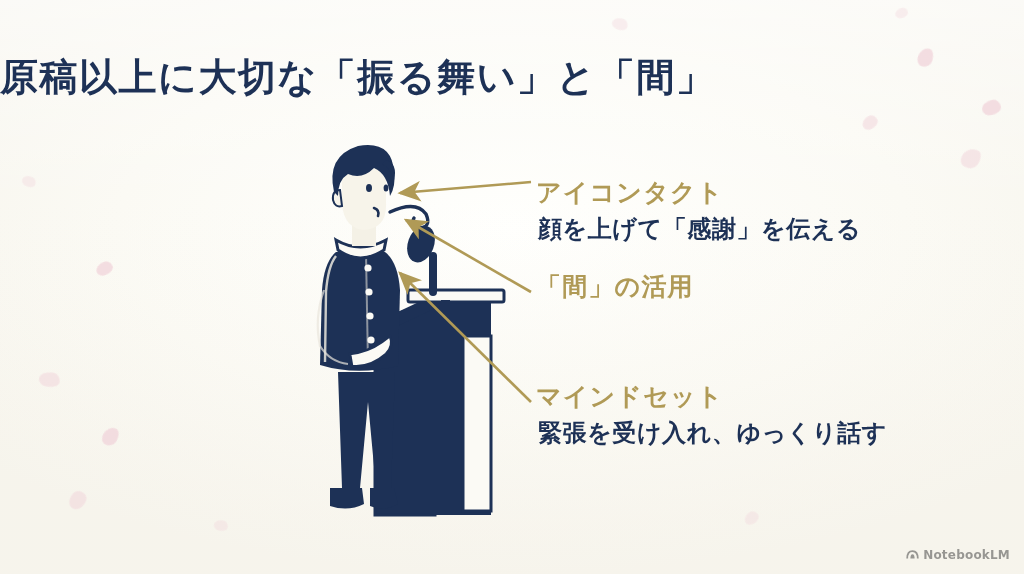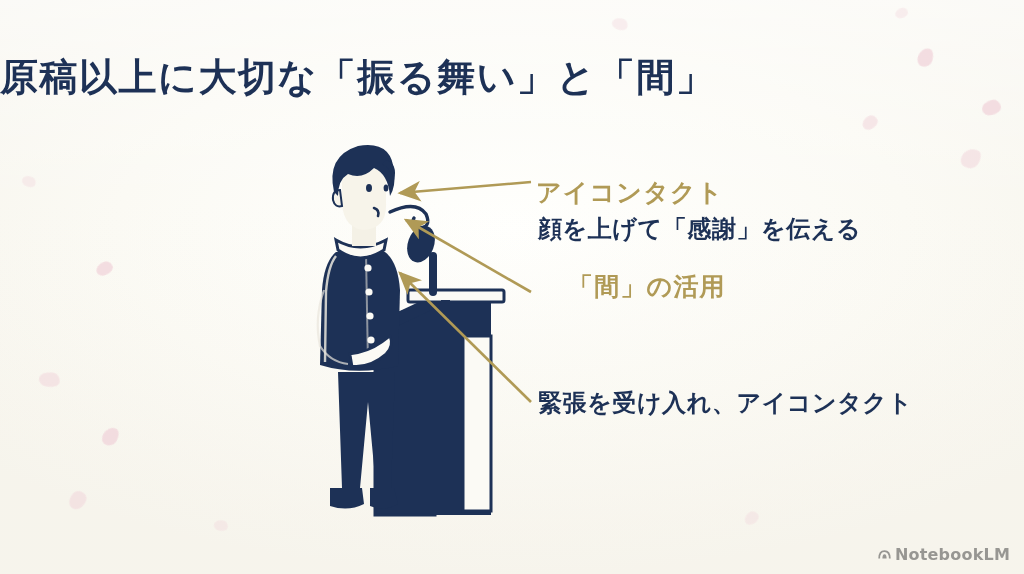--- a/index.html
+++ b/index.html
@@ -87,21 +87,21 @@
     margin-left: 2px;
     color: #1d3156;
     font-family: "DejaVu Sans", "Liberation Sans", sans-serif;
     font-weight: 700;
     font-size: 24px;
     letter-spacing: .6px;
     line-height: 1.25;
     white-space: nowrap;
   }
   #anno-0 { top: 178px; }
-  #anno-1 { top: 272px; margin-left: 32px; }
+  #anno-1 { top: 272px; }
   #anno-2 { top: 382px; }
 
   
   #arrows {
     position: absolute;
     inset: 0;
     pointer-events: none;
   }
 
   
@@ -110,21 +110,21 @@
     right: 14px;
     bottom: 10px;
     display: flex;
     align-items: center;
     gap: 4px;
     opacity: .55;
   }
   #watermark .wm-label {
     color: #4a4a4a;
     font-family: "DejaVu Sans", "Liberation Sans", sans-serif;
-    font-size: 16px;
+    font-size: 12px;
     font-weight: 700;
     letter-spacing: .2px;
   }
 </style>
 </head>
 <body>
 
 <div id="slide">
 
   <div id="bg-wash"></div>
@@ -233,21 +233,22 @@
   <div class="anno" id="anno-0">
     <div class="anno-head">アイコンタクト</div>
     <div class="anno-sub">顔を上げて「感謝」を伝える</div>
   </div>
 
   <div class="anno" id="anno-1">
     <div class="anno-head">「間」の活用</div>
   </div>
 
   <div class="anno" id="anno-2">
-    <div class="anno-sub">緊張を受け入れ、アイコンタクト</div>
+    <div class="anno-head">マインドセット</div>
+    <div class="anno-sub">緊張を受け入れ、ゆっくり話す</div>
   </div>
 
   <div id="watermark">
     <span>
       <svg width="13" height="11" viewBox="0 0 13 11">
         <path d="M1.2 9.6 Q1.2 2.2 6.5 2.2 Q11.8 2.2 11.8 9.6" fill="none" stroke="#4a4a4a" stroke-width="1.8"></path>
         <path d="M4.4 9.6 Q4.4 5.2 6.5 5.2 Q8.6 5.2 8.6 9.6 Z" fill="#4a4a4a"></path>
       </svg>
     </span>
     <span class="wm-label">NotebookLM</span>

